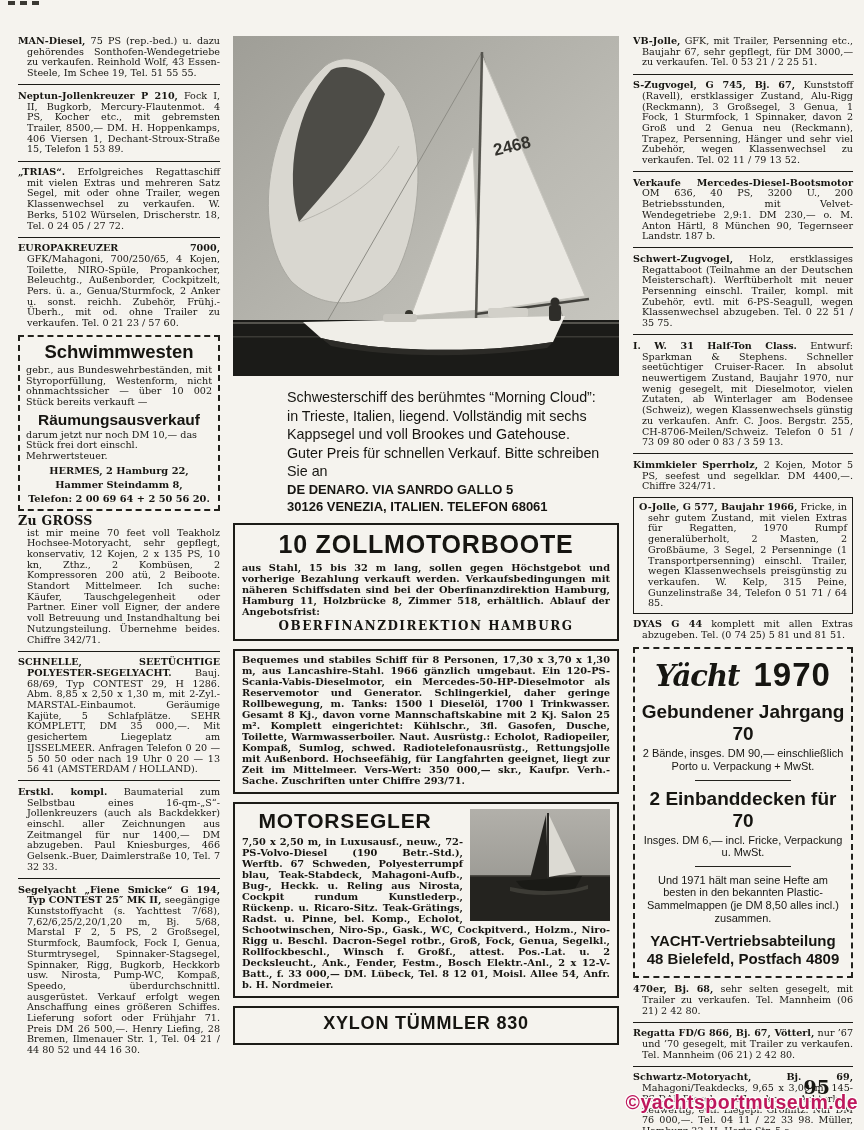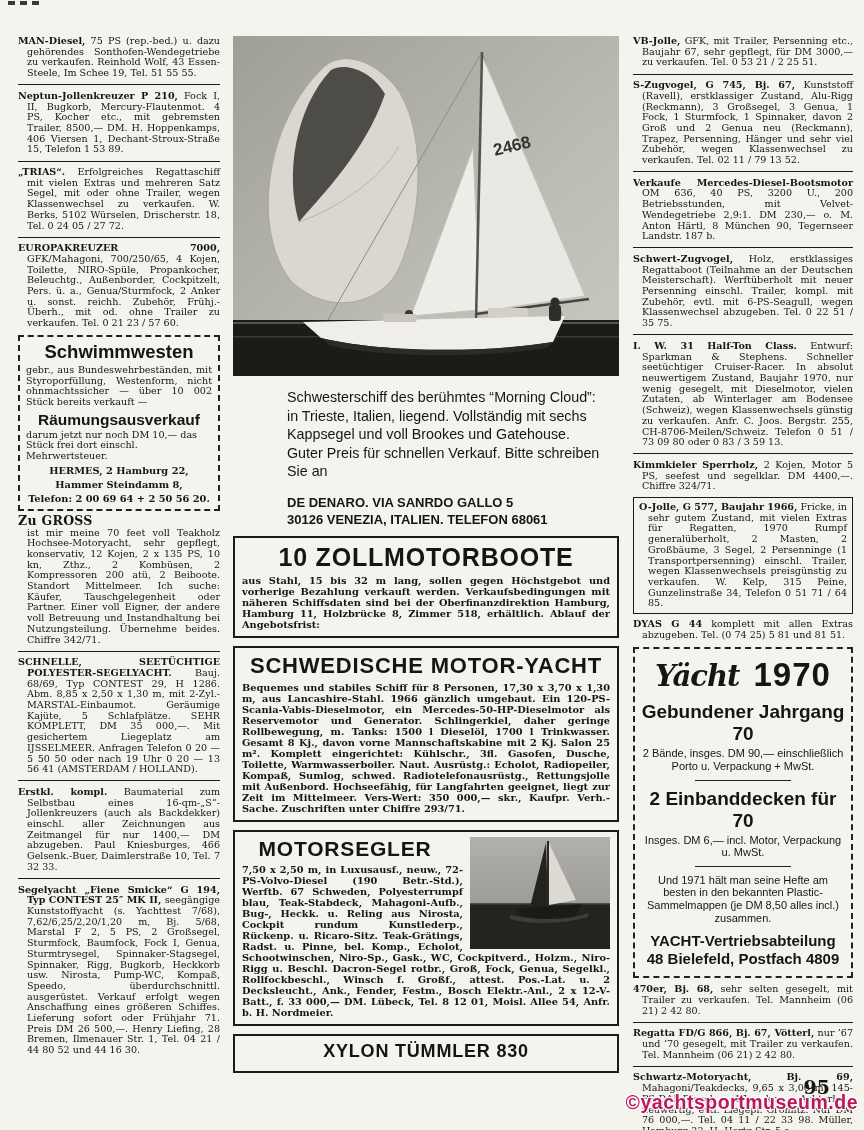--- a/index.html
+++ b/index.html
@@ -31,21 +31,21 @@
   .sw-body.c{text-align:left;}
   .sw-sub{font-family:"Liberation Sans",sans-serif;font-weight:bold;font-size:15.5px;text-align:center;margin:3px 0 1px;}
   .sw-foot{font-size:9.8px;line-height:11px;text-align:center;font-weight:bold;margin:3px 0 0;}
 
   
   .photo{width:386px;height:340px;background:#b6b5af;position:relative;overflow:hidden;}
   .photo svg{display:block;}
   .ss34{padding-left:54px;margin-top:12px;}
   .ss34 h1{font-family:"Liberation Sans",sans-serif;font-size:26px;margin:0 0 7px;letter-spacing:.3px;}
   .ss34-body{font-family:"Liberation Sans",sans-serif;font-size:14.3px;line-height:18.5px;width:322px;}
-  .ss34-addr{font-family:"Liberation Sans",sans-serif;font-weight:bold;font-size:13px;line-height:17px;margin-top:13px;}
+  .ss34-addr{font-family:"Liberation Sans",sans-serif;font-weight:bold;font-size:13px;line-height:17px;}
   .mbox{border:2px solid #1c1b17;margin-top:8px;padding:3px 7px 6px;}
   .mbox h2{font-family:"Liberation Sans",sans-serif;text-align:center;margin:2px 0 3px;letter-spacing:.8px;}
   .mbox.zoll h2{font-size:25px;}
   .mbox.schwed h2{font-size:22px;}
   .mbox.motseg h2{font-size:21px;width:56%;}
   .mbox.xylon h2{font-size:18px;}
   .mbody{font-size:9.8px;font-weight:bold;line-height:11px;text-align:justify;margin:0;}
   .mcenter{text-align:center;font-weight:bold;font-size:9.8px;line-height:12px;margin:0;}
   .mfoot{text-align:center;font-weight:bold;font-size:12px;letter-spacing:1.5px;margin:2px 0 0;}
   .msphoto{float:right;width:140px;height:112px;margin:2px 0 3px 7px;background:#a8a7a1;}
@@ -141,24 +141,24 @@
       <div class="ss34-body">Schwesterschiff des berühmtes “Morning Cloud”: in Trieste, Italien, liegend. Vollständig mit sechs Kappsegel und voll Brookes und Gatehouse. Guter Preis für schnellen Verkauf. Bitte schreiben Sie an</div>
       <div class="ss34-addr">
         <div>DE DENARO. VIA SANRDO GALLO 5</div>
         <div>30126 VENEZIA, ITALIEN. TELEFON 68061</div>
       </div>
     </div>
 
     <div class="mbox zoll">
       <h2>10 ZOLLMOTORBOOTE</h2>
       <p class="mbody">aus Stahl, 15 bis 32 m lang, sollen gegen Höchstgebot und vorherige Bezahlung verkauft werden. Verkaufsbedingungen mit näheren Schiffsdaten sind bei der Oberfinanzdirektion Hamburg, Hamburg 11, Holzbrücke 8, Zimmer 518, erhältlich. Ablauf der Angebotsfrist:</p>
+      <div class="mfoot">OBERFINANZDIREKTION HAMBURG</div>
     </div>
 
     <div class="mbox schwed">
-      <h2>SCHWEDISCHE MOTOR-YACHT</h2>
       <p class="mbody">Bequemes und stabiles Schiff für 8 Personen, 17,30 x 3,70 x 1,30 m, aus Lancashire-Stahl. 1966 gänzlich umgebaut. Ein 120-PS-Scania-Vabis-Dieselmotor, ein Mercedes-50-HP-Dieselmotor als Reservemotor und Generator. Schlingerkiel, daher geringe Rollbewegung, m. Tanks: 1500 l Dieselöl, 1700 l Trinkwasser. Gesamt 8 Kj., davon vorne Mannschaftskabine mit 2 Kj. Salon 25 m². Komplett eingerichtet: Kühlschr., 3fl. Gasofen, Dusche, Toilette, Warmwasserboiler. Naut. Ausrüstg.: Echolot, Radiopeiler, Kompaß, Sumlog, schwed. Radiotelefonausrüstg., Rettungsjolle mit Außenbord. Hochseefähig, für Langfahrten geeignet, liegt zur Zeit im Mittelmeer. Vers-Wert: 350 000,— skr., Kaufpr. Verh.-Sache. Zuschriften unter Chiffre 293/71.</p>
     </div>
 
     <div class="mbox motseg">
       <div class="msphoto">
         <svg width="140" height="112" viewBox="0 0 140 112">
           <defs>
             <linearGradient id="msky" x1="0" y1="0" x2="0" y2="1">
               <stop offset="0" stop-color="#b2b0aa"></stop>
                 <stop offset="1" stop-color="#908f89"></stop>
@@ -205,21 +205,21 @@
 
     <div class="ybox">
       <div class="ylogo-row">
         <span class="ylogo">Yächt</span>
         <span class="yyear">1970</span>
       </div>
       <div class="ysec-t">Gebundener Jahrgang 70</div>
       <p class="ybody">2 Bände, insges. DM 90,— einschließlich Porto u. Verpackung + MwSt.</p>
       <hr class="ydiv">
       <div class="ysec-t">2 Einbanddecken für 70</div>
-      <p class="ybody">Insges. DM 6,— incl. Motor, Verpackung u. MwSt.</p>
+      <p class="ybody">Insges. DM 6,— incl. Fricke, Verpackung u. MwSt.</p>
       <hr class="ydiv">
       <p class="ybody">Und 1971 hält man seine Hefte am besten in den bekannten Plastic-Sammelmappen (je DM 8,50 alles incl.) zusammen.</p>
       <div class="yfoot">YACHT-Vertriebsabteilung</div>
       <div class="yfoot" style="margin-top:0;">48 Bielefeld, Postfach 4809</div>
     </div>
 
     <p class="ad"><span class="lead">470er, Bj. 68,</span> <span>sehr selten gesegelt, mit Trailer zu verkaufen. Tel. Mannheim (06 21) 2 42 80.</span></p>
     <hr class="rule">
     <p class="ad"><span class="lead">Regatta FD/G 866, Bj. 67, Vötterl,</span> <span>nur ’67 und ’70 gesegelt, mit Trailer zu verkaufen. Tel. Mannheim (06 21) 2 42 80.</span></p>
     <hr class="rule">

